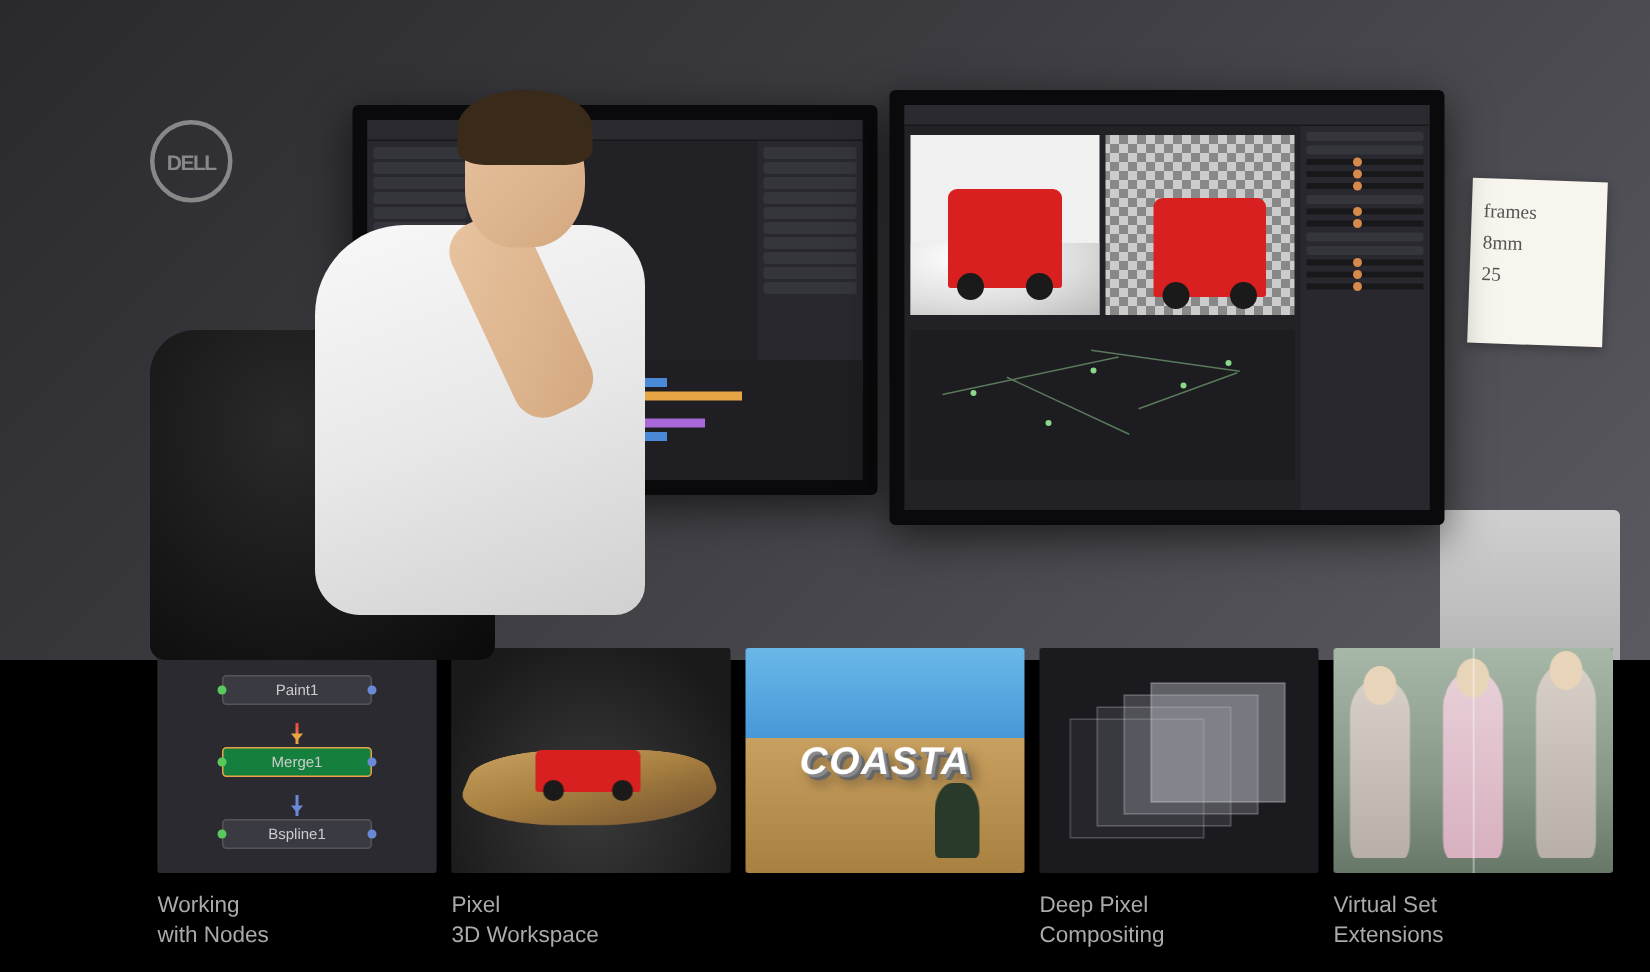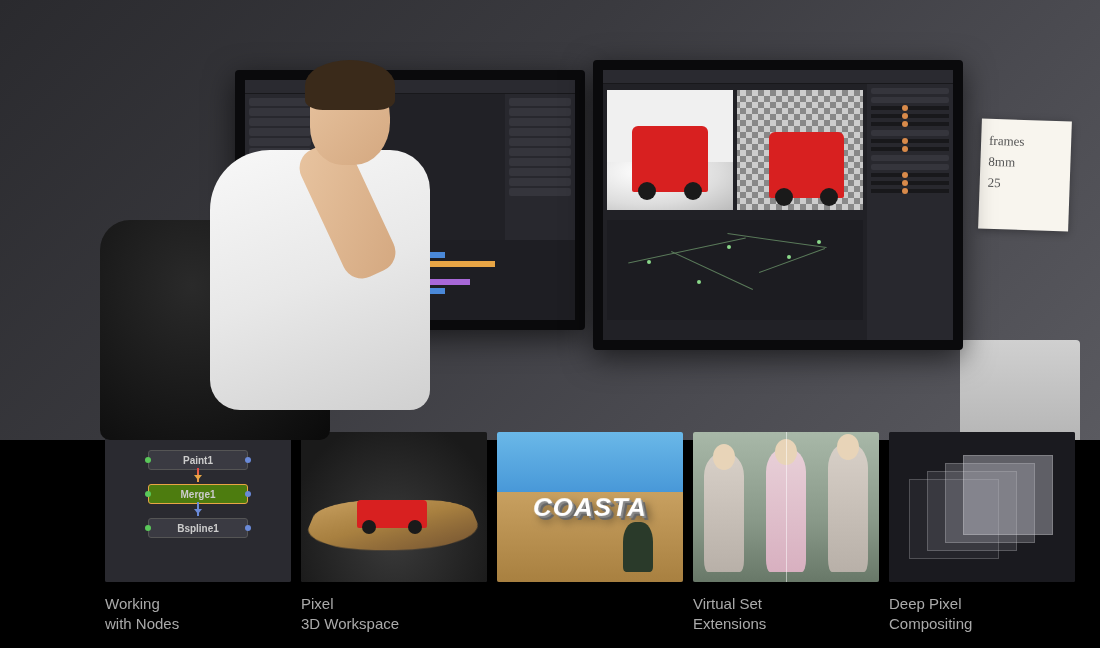--- a/index.html
+++ b/index.html
@@ -327,37 +327,36 @@
 }
 
 
 .nodes-bg {
   width: 100%; height: 100%;
   background: #2a2a30;
   position: relative;
   padding: 18px 10px;
 }
 .node-pill {
-  margin: 0 auto 2px;
+  margin: 0 auto 16px;
   width: 100px;
   height: 20px;
   background: #3a3a42;
   border: 1px solid #555;
   border-radius: 3px;
   font-size: 10px;
   color: #ccc;
   display: flex;
   align-items: center;
   justify-content: center;
   position: relative;
-  font-weight: bold;
 }
 .node-pill.active {
   border-color: #e8a545;
-  background: #4d7c0f;
+  background: #15803d;
 }
 .node-pill::before, .node-pill::after {
   content: "";
   position: absolute;
   width: 6px; height: 6px;
   border-radius: 50%;
   top: 50%;
   transform: translateY(-50%);
 }
 .node-pill::before { left: -4px; background: #5ac85a; }
@@ -502,20 +501,21 @@
   background: rgba(255,255,255,0.5);
 }
 </style>
 </head>
 <body>
 
 <div class="hero-wrapper">
 
   <div class="hero-image">
 
+    <div class="dell-logo">DELL</div>
 
     <div class="wall-paper">
       <div>frames</div>
       <div>8mm</div>
       <div>25</div>
     </div>
 
     <div class="desk-items"></div>
 
     <div class="monitor left">
@@ -637,39 +637,39 @@
       <div class="card-image">
         <div class="titles-bg">
           <div class="title-text">COASTA</div>
           <div class="person-silhouette"></div>
         </div>
       </div>
     </div>
 
     <div class="feature-card">
       <div class="card-image">
+        <div class="deep-pixel-bg">
+          <div class="layer-plane l1"></div>
+          <div class="layer-plane l2"></div>
+          <div class="layer-plane l3"></div>
+          <div class="layer-plane l4"></div>
+        </div>
+      </div>
+      <div class="card-title">Deep Pixel
+Compositing</div>
+    </div>
+
+    <div class="feature-card">
+      <div class="card-image">
         <div class="virtual-set-bg">
           <div class="figure"></div>
           <div class="figure f2"></div>
           <div class="figure f3"></div>
           <div class="split-line"></div>
         </div>
       </div>
       <div class="card-title">Virtual Set
 Extensions</div>
     </div>
 
-    <div class="feature-card">
-      <div class="card-image">
-        <div class="deep-pixel-bg">
-          <div class="layer-plane l1"></div>
-          <div class="layer-plane l2"></div>
-          <div class="layer-plane l3"></div>
-          <div class="layer-plane l4"></div>
-        </div>
-      </div>
-      <div class="card-title">Deep Pixel
-Compositing</div>
-    </div>
-
   </div>
 
 </div>
 
 </body></html>

